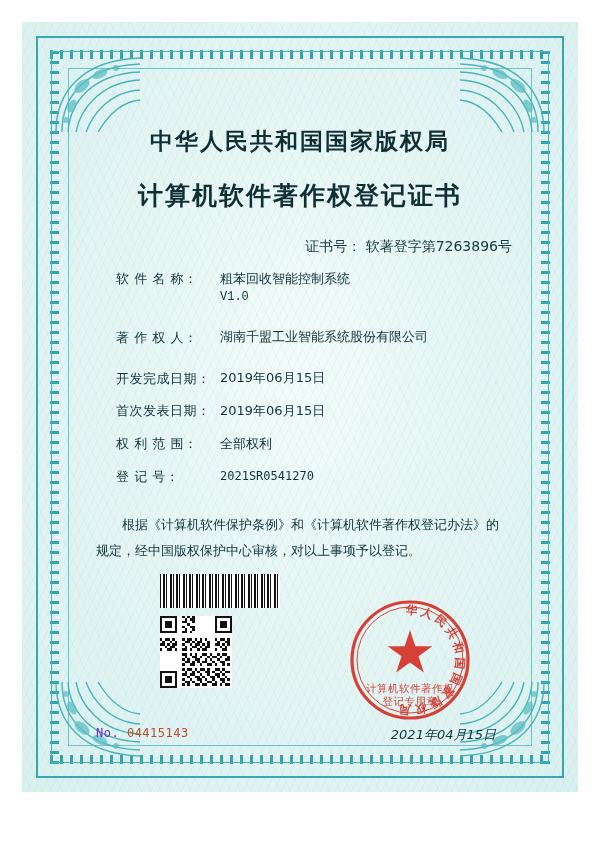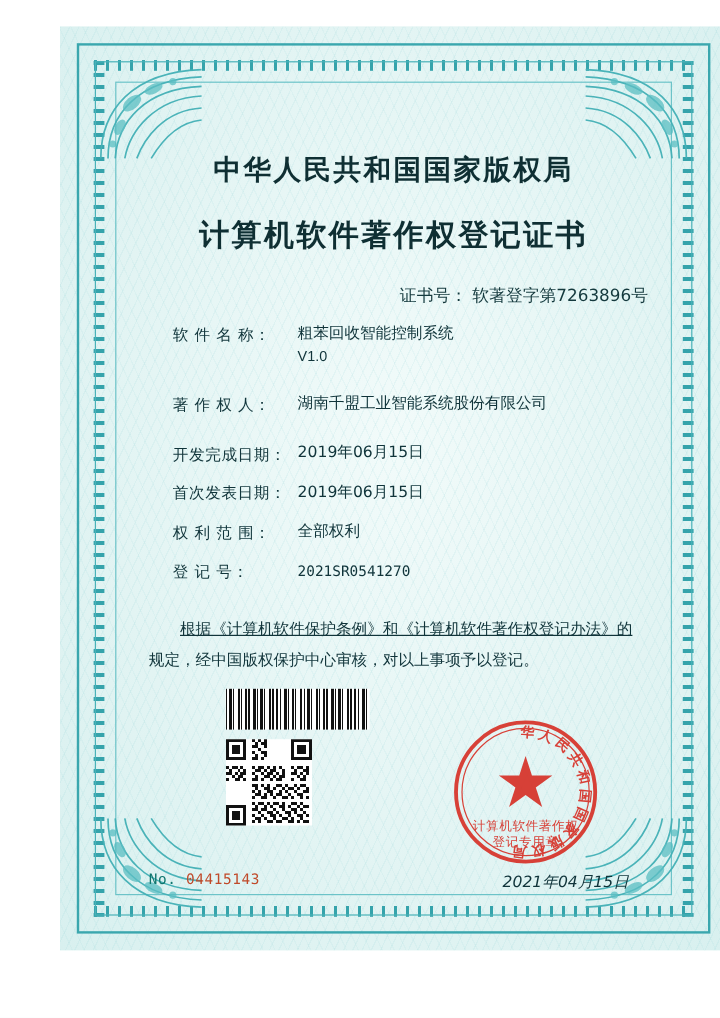--- a/index.html
+++ b/index.html
@@ -12,21 +12,20 @@
     height: 848px;
     font-family: "Liberation Sans", sans-serif;
     overflow: hidden;
   }
 
   .page {
     position: relative;
     width: 484px;
     height: 848px;
     background: #ffffff;
-    margin-left: 28px;
   }
 
   
   .certificate {
     position: absolute;
     left: 22px;
     top: 22px;
     width: 556px;
     height: 770px;
     background: #e8f7f6;
@@ -157,37 +156,37 @@
     white-space: nowrap;
   }
   .field-value {
     font-size: 13px;
     color: #10343a;
     font-family: "DejaVu Sans", sans-serif;
     line-height: 1.45;
   }
   .field-value .v2 {
     display: block;
-    font-family: Liberation Sans, sans-serif;
+    font-family: Liberation Mono, monospace;
     font-size: 12px;
   }
   .mono { font-family: "DejaVu Sans Mono", monospace; font-size: 12px; }
 
   .gap-top { margin-top: 22px; align-items: flex-end; }
 
   .statement {
     margin-top: 26px;
     padding: 0 10px 0 14px;
     font-size: 13px;
     line-height: 2.0;
     color: #10343a;
     font-family: "DejaVu Sans", sans-serif;
     text-align: justify;
   }
-  .statement .indent { text-indent: 26px; display: block; text-decoration: underline; }
+  .statement .indent { text-indent: 26px; display: block; }
 
   
   .bottom {
     position: absolute;
     left: 0;
     right: 0;
     top: 490px;
     height: 180px;
   }
 
@@ -232,21 +231,21 @@
   }
   .serial {
     position: absolute;
     left: 14px;
     top: 0;
     font-family: "DejaVu Sans Mono", monospace;
     font-size: 12px;
     color: #c04a2a;
     letter-spacing: 0.5px;
   }
-  .serial .no-prefix { color: #0f766e; }
+  .serial .no-prefix { color: #6d28d9; }
   .issue-date {
     position: absolute;
     right: 22px;
     top: 0;
     font-family: "DejaVu Sans", sans-serif;
     font-size: 13px;
     color: #10343a;
     font-style: italic;
   }
 </style>

